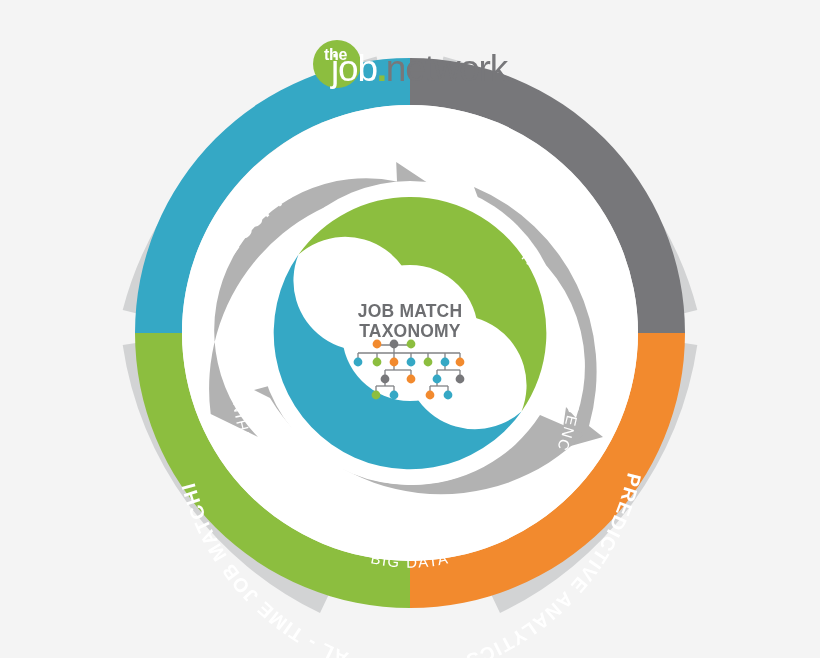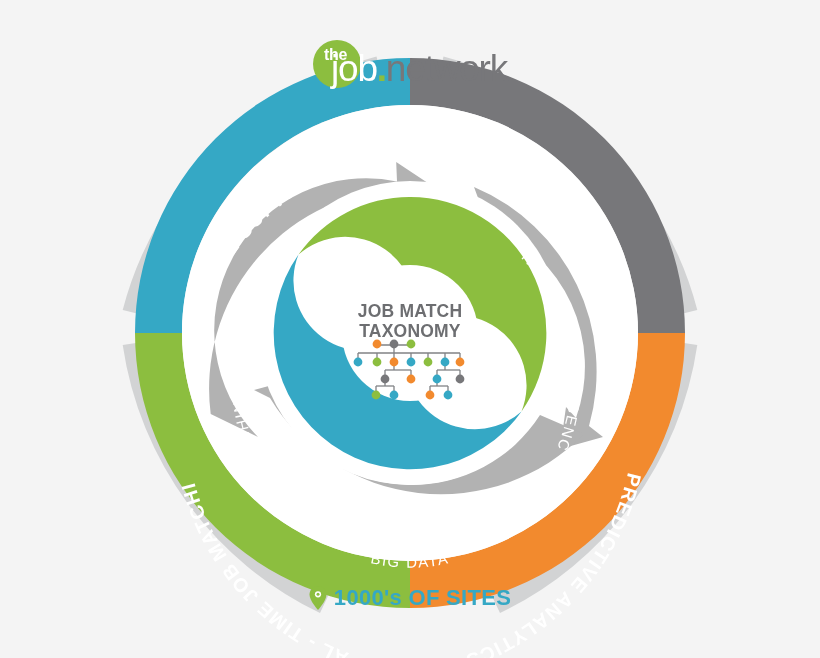--- a/index.html
+++ b/index.html
@@ -318,22 +318,14 @@
   </svg>
 
   <div class="logo-wrap">
     <div class="logo-inner">
       <span class="logo-circle"></span>
       <span class="logo-the">the</span>
       <span class="logo-type"><span class="logo-job">job</span><span class="logo-dot">.</span><span class="logo-network">network</span></span>
     </div>
   </div>
 
-  <div class="caption">
-    <svg class="pin-icon" viewBox="0 0 18 24">
-      <path d="M9 0C4.3 0 0.5 3.8 0.5 8.5C0.5 14.8 9 24 9 24S17.5 14.8 17.5 8.5C17.5 3.8 13.7 0 9 0Z" fill="#8cbe3f"></path>
-      <circle cx="9" cy="8.3" r="3.1" fill="#ffffff"></circle>
-      <circle cx="9" cy="8.3" r="1.5" fill="#8cbe3f"></circle>
-    </svg>
-    <span class="caption-text">1000's OF SITES</span>
-  </div>
 
 </div>
 
 </body></html>

